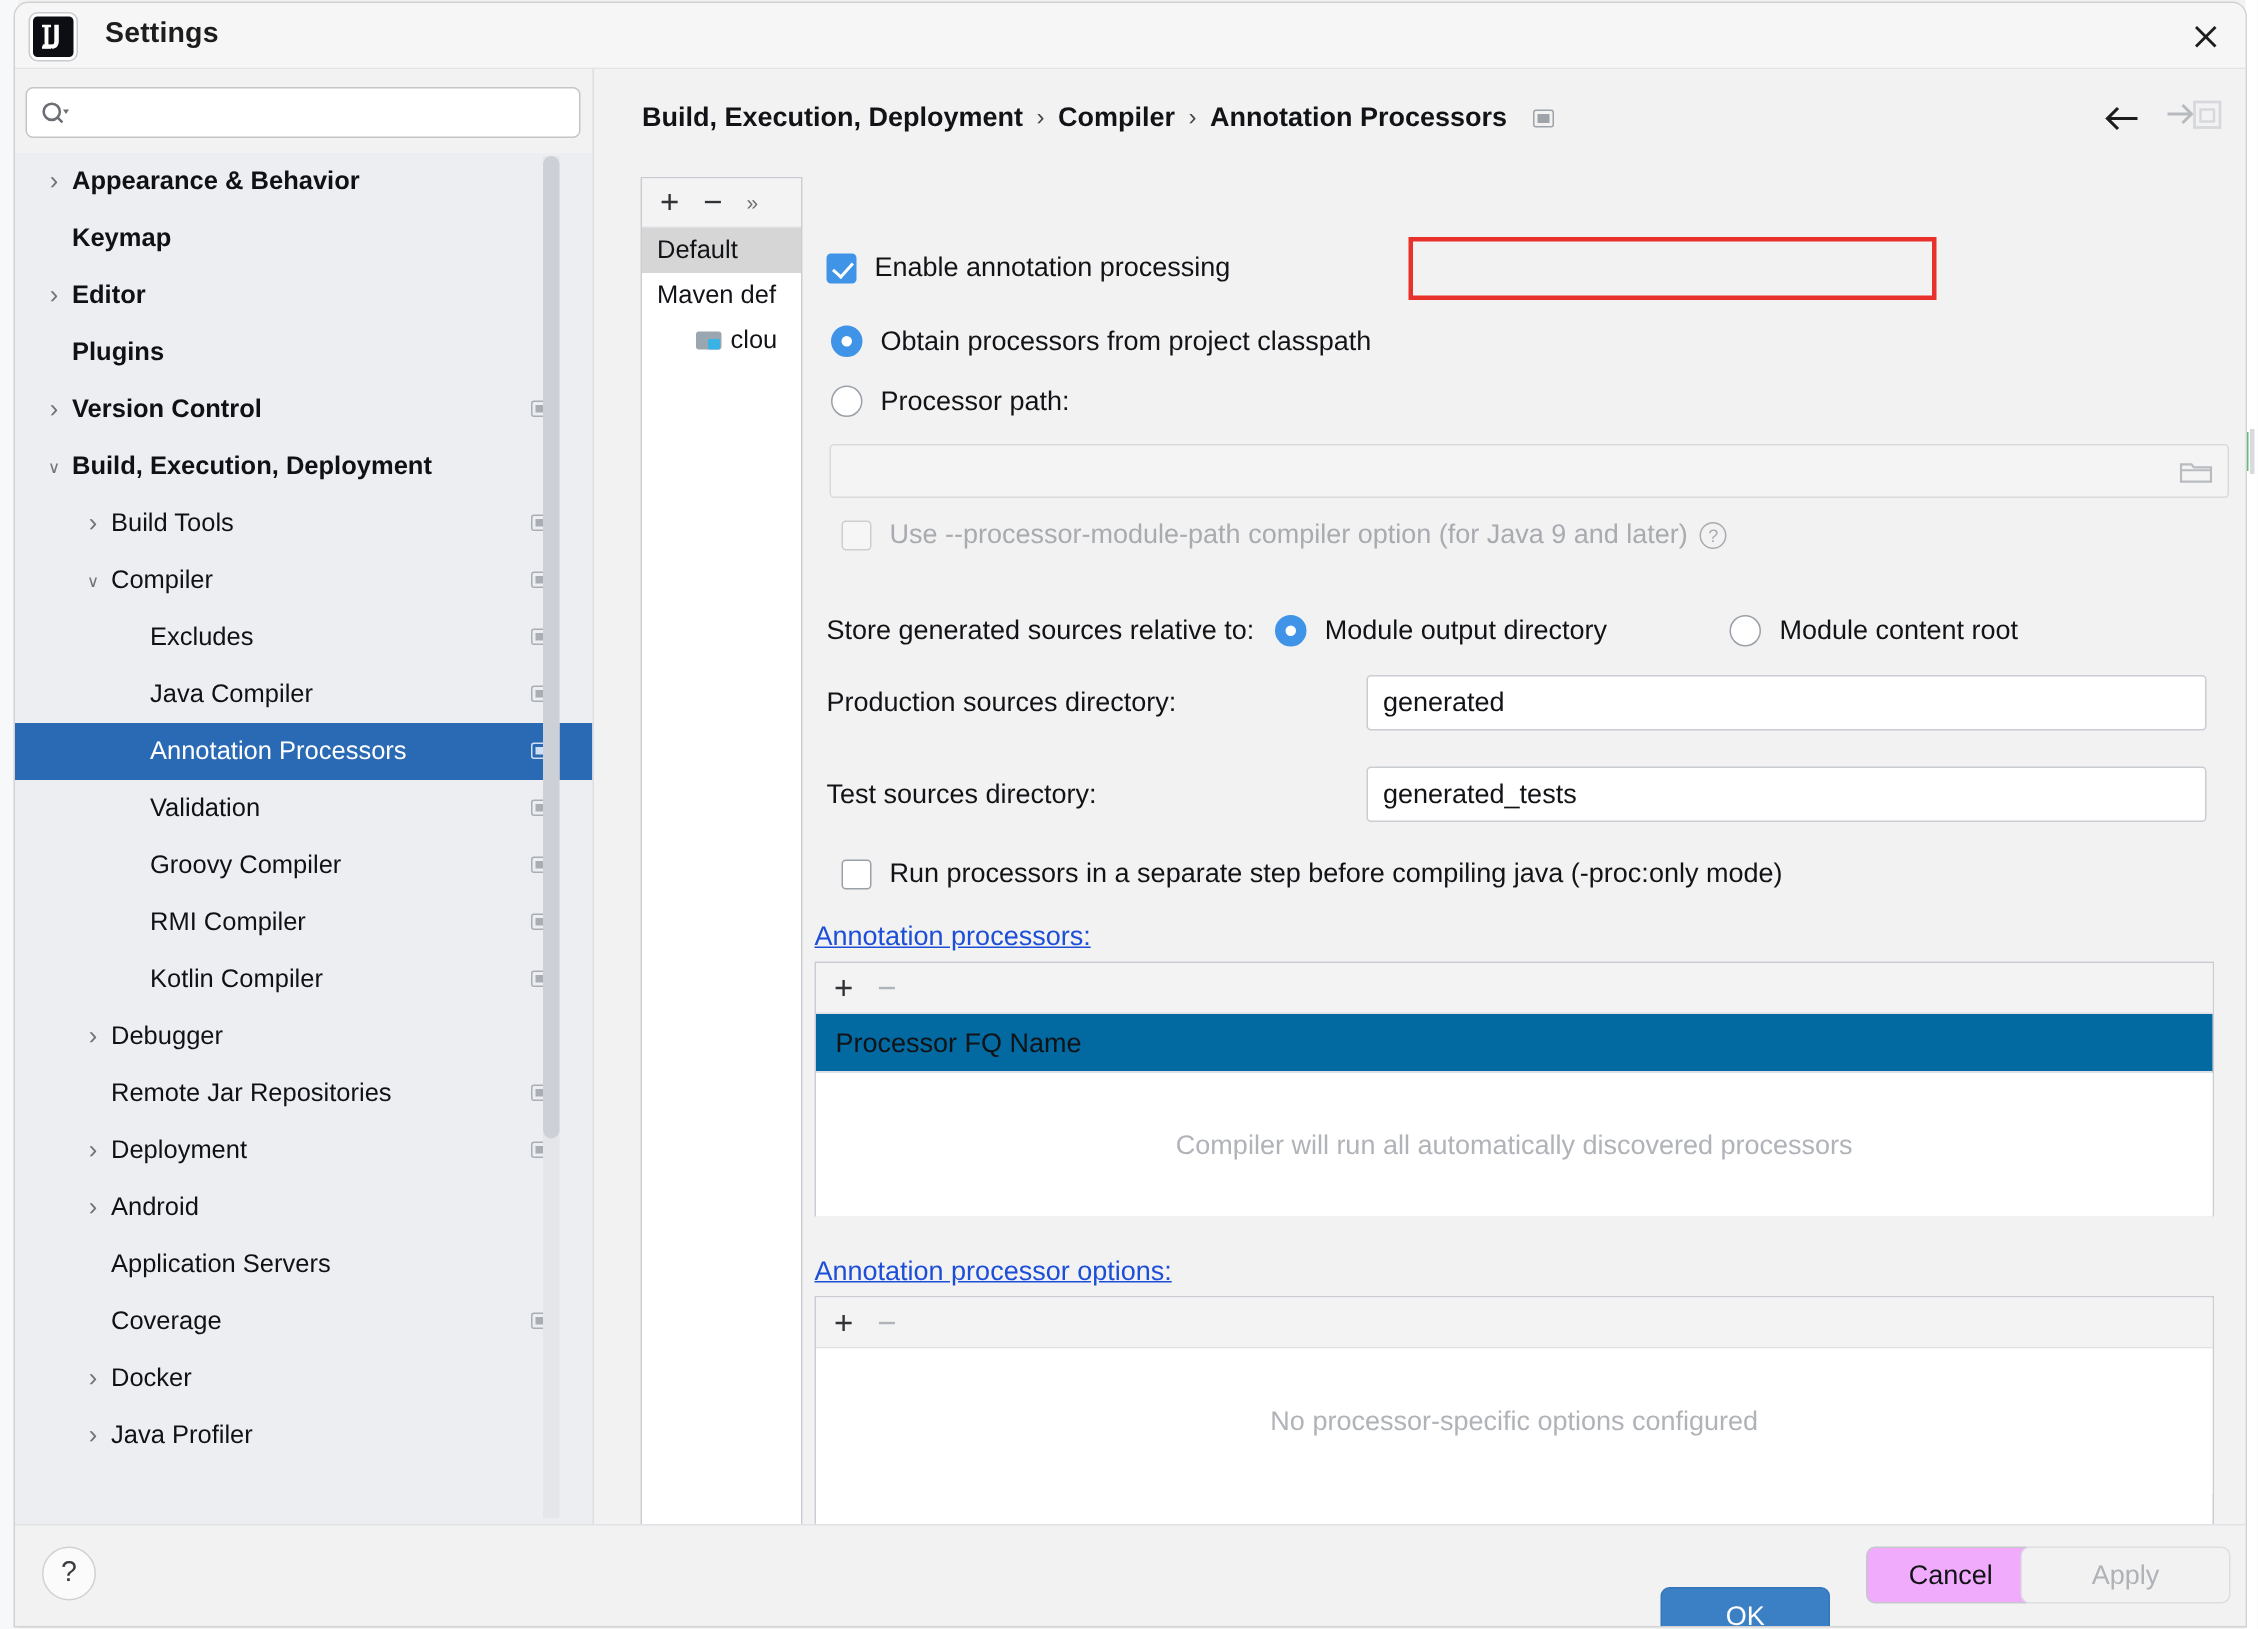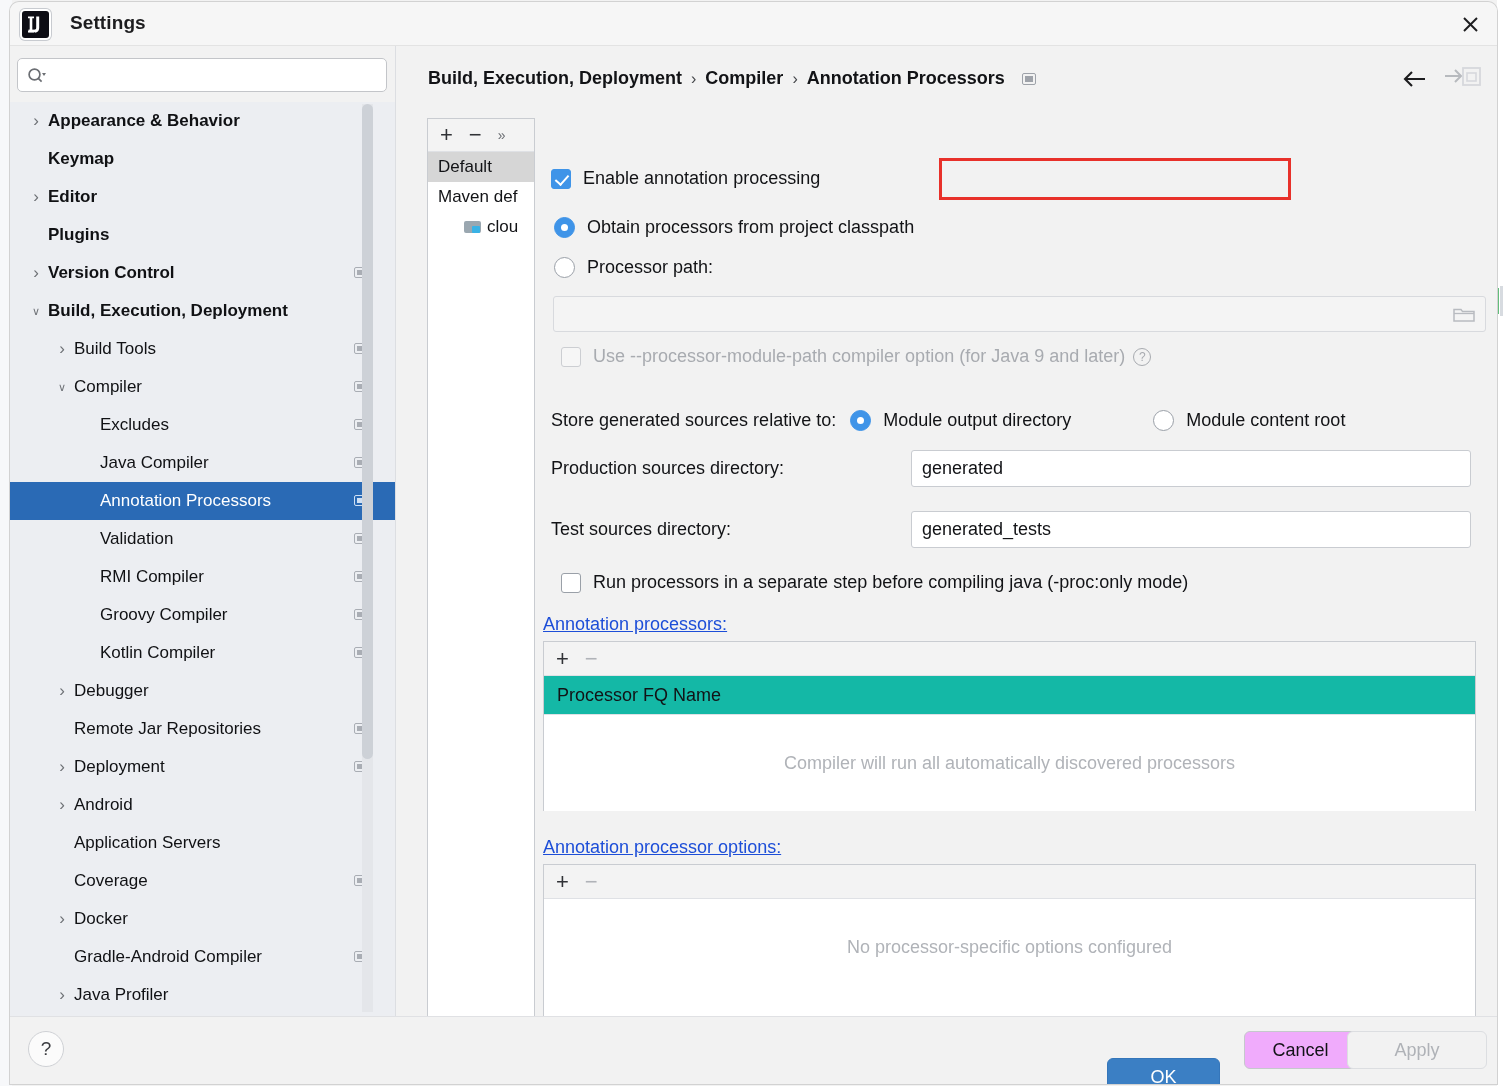--- a/index.html
+++ b/index.html
@@ -276,21 +276,21 @@
 
   .section-label { font-size: 18px; color: #1d4ed8; text-decoration: underline; }
 
   .tbl-panel { border: 1px solid #c9ccd1; background: #ffffff; }
   .tbl-toolbar {
     height: 34px; background: #f3f3f3; border-bottom: 1px solid #dfe1e5;
     display: flex; align-items: center; gap: 16px; padding-left: 12px;
   }
   .tbl-head {
     height: 39px; display: flex; align-items: center;
-    border-bottom: 1px solid #dfe1e5; background: #14b8a6;
+    border-bottom: 1px solid #dfe1e5; background: #0369a1;
   }
   .th {
     font-size: 18px; color: #121316; padding-left: 13px; height: 100%;
     display: flex; align-items: center;
   }
   .th.divider { border-left: 1px solid #dfe1e5; }
   .tbl-empty {
     display: flex; align-items: center; justify-content: center;
     font-size: 18px; color: #b0b3b8; background: #ffffff;
   }
@@ -410,30 +410,30 @@
           <span class="label">Annotation Processors</span>
           <span class="badge"></span>
         </div>
         <div class="tree-item indent-3">
           <span class="arrow empty"></span>
           <span class="label">Validation</span>
           <span class="badge"></span>
         </div>
         <div class="tree-item indent-3">
           <span class="arrow empty"></span>
+          <span class="label">Groovy Compiler</span>
+          <span class="badge"></span>
+        </div>
+        <div class="tree-item indent-3">
+          <span class="arrow empty"></span>
           <span class="label">RMI Compiler</span>
           <span class="badge"></span>
         </div>
         <div class="tree-item indent-3">
           <span class="arrow empty"></span>
-          <span class="label">Groovy Compiler</span>
-          <span class="badge"></span>
-        </div>
-        <div class="tree-item indent-3">
-          <span class="arrow empty"></span>
           <span class="label">Kotlin Compiler</span>
           <span class="badge"></span>
         </div>
         <div class="tree-item indent-2">
           <span class="arrow" style="font-size: 17px;">›</span>
           <span class="label">Debugger</span>
         </div>
         <div class="tree-item indent-2">
           <span class="arrow empty"></span>
           <span class="label">Remote Jar Repositories</span>
@@ -453,25 +453,20 @@
           <span class="label">Application Servers</span>
         </div>
         <div class="tree-item indent-2">
           <span class="arrow empty"></span>
           <span class="label">Coverage</span>
           <span class="badge"></span>
         </div>
         <div class="tree-item indent-2">
           <span class="arrow" style="font-size: 17px;">›</span>
           <span class="label">Docker</span>
-        </div>
-        <div class="tree-item indent-2">
-          <span class="arrow empty"></span>
-          <span class="label">Gradle-Android Compiler</span>
-          <span class="badge"></span>
         </div>
         <div class="tree-item indent-2">
           <span class="arrow" style="font-size: 17px;">›</span>
           <span class="label">Java Profiler</span>
         </div>
       </div>
     <div class="side-scroll-track"></div>
     <div class="side-scroll-thumb"></div>
     <div class="sidebar-divider"></div>
 

